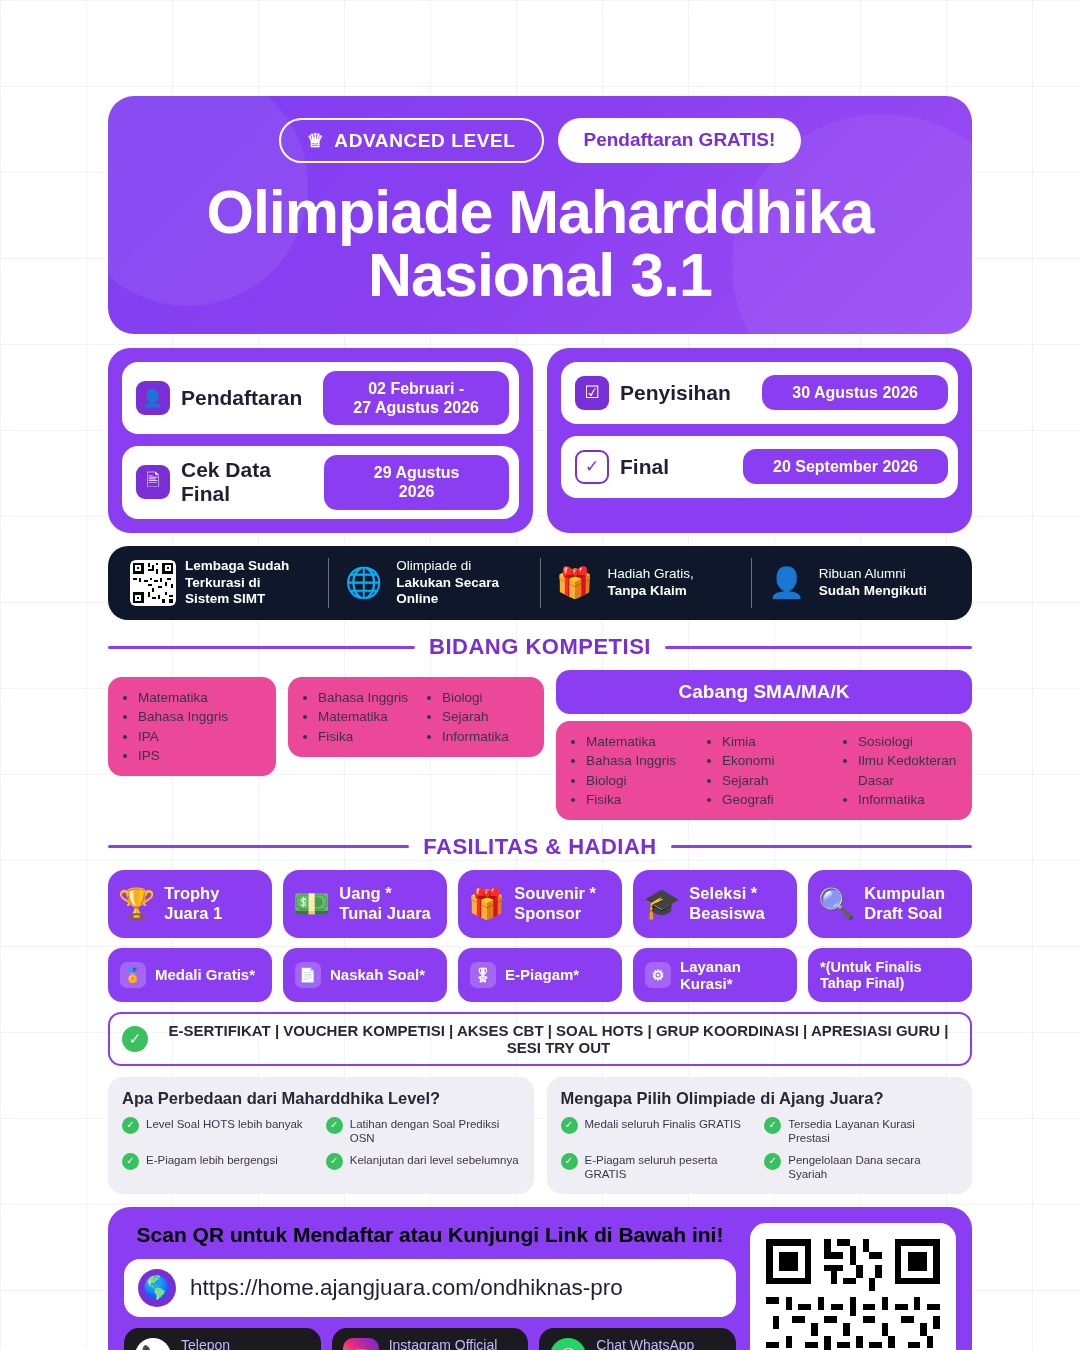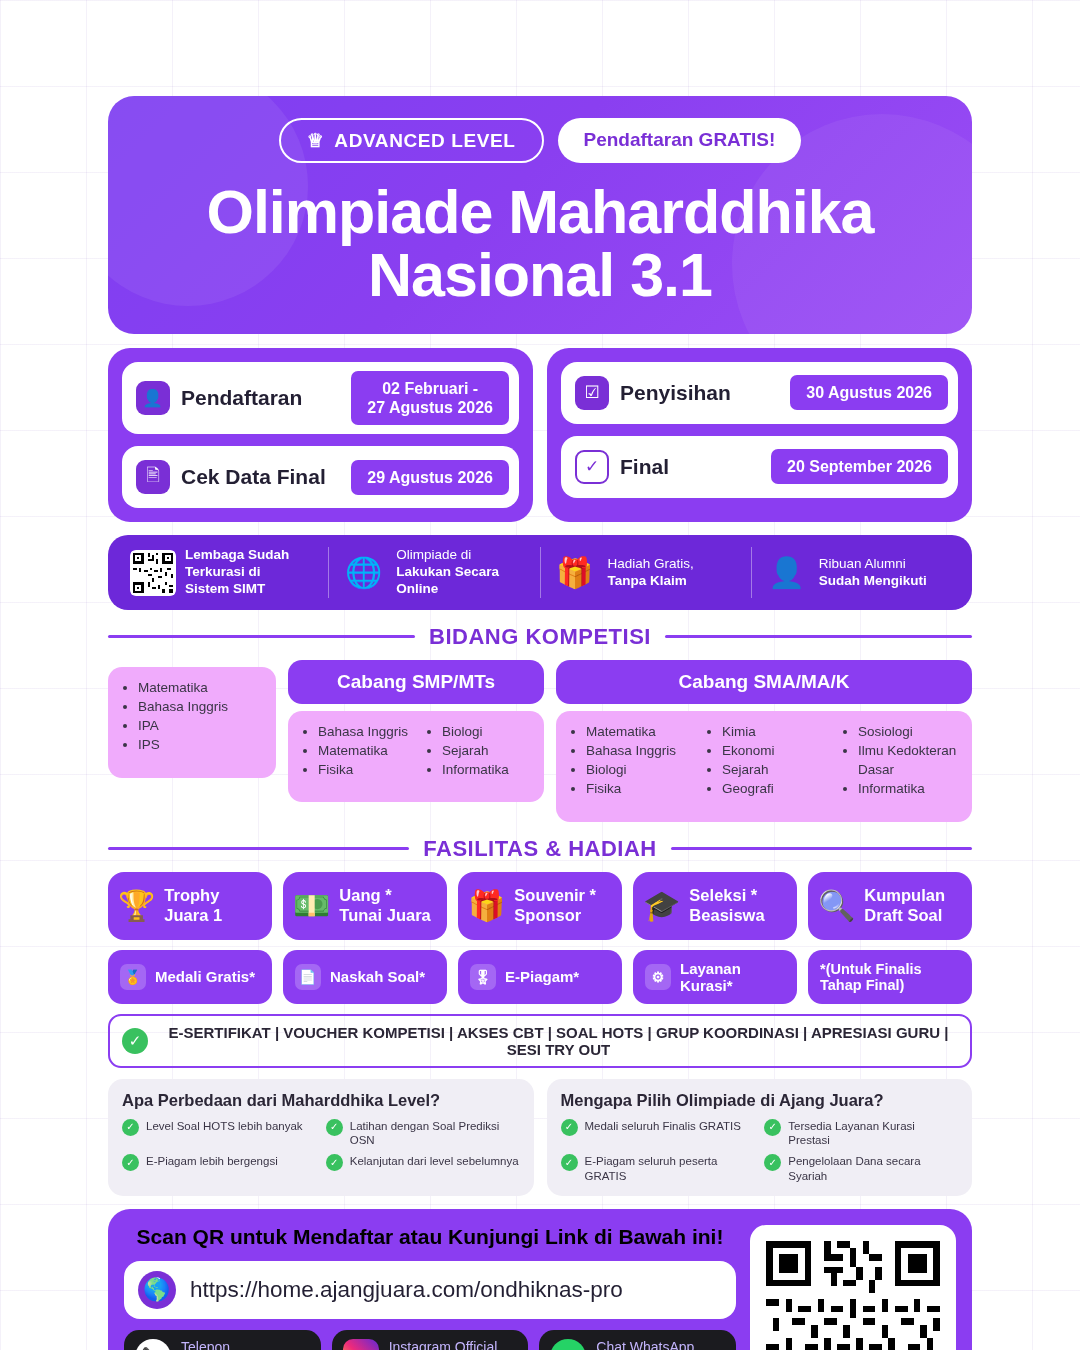--- a/index.html
+++ b/index.html
@@ -105,33 +105,33 @@
     width: 34px; height: 34px; flex: none;
     background: #7a2fd6;
     border-radius: 9px;
     display: flex; align-items: center; justify-content: center;
     color: #fff; font-size: 17px;
   }
   .sched-label { font-weight: bold; font-size: 21px; color: #231f33; }
   .sched-date {
     background: #8b3df1;
     color: #fff;
-    border-radius: 7px;
-    padding: 8px 16px;
+    border-radius: 13px;
+    padding: 8px 30px;
     font-weight: bold;
     font-size: 16px;
     line-height: 1.2;
     text-align: center;
     white-space: pre-line;
   }
 
   
   .features {
     margin-top: 13px;
-    background: #6d28d9;
+    background: #0f172a;
     border-radius: 20px;
     padding: 12px 10px;
     display: flex;
   }
   .feat {
     flex: 1;
     display: flex; align-items: center; gap: 9px;
     padding: 0 12px;
     border-right: 1px solid rgba(255,255,255,.38);
     color: #fff;
@@ -171,23 +171,23 @@
     background: #8b3df1;
     color: #fff;
     font-weight: bold;
     font-size: 19px;
     border-radius: 14px;
     padding: 11px 10px;
     text-align: center;
   }
   .bbody {
     margin-top: 7px;
-    background: #f0abfc;
+    background: #ec4899;
     border-radius: 14px;
-    padding: 11px 8px 23px 0;
+    padding: 11px 8px 11px 0;
     min-height: 78px;
     display: flex;
   }
   .bbody ul { flex: 1; list-style: disc; padding-left: 30px; }
   .bbody li { font-size: 13.5px; color: #3a3546; line-height: 1.42; }
 
   
   .fas-row1 { display: flex; gap: 11px; }
   .fcard {
     flex: 1;
@@ -452,21 +452,20 @@
         <ul>
           <li>Matematika</li>
           <li>Bahasa Inggris</li>
           <li>IPA</li>
           <li>IPS</li>
         </ul>
       </div>
     </div>
 
     <div class="bcol-smp">
-      <div class="bhead">Cabang SMP/MTs</div>
       <div class="bbody">
         <ul>
           <li>Bahasa Inggris</li>
           <li>Matematika</li>
           <li>Fisika</li>
         </ul>
         <ul>
           <li>Biologi</li>
           <li>Sejarah</li>
           <li>Informatika</li>

